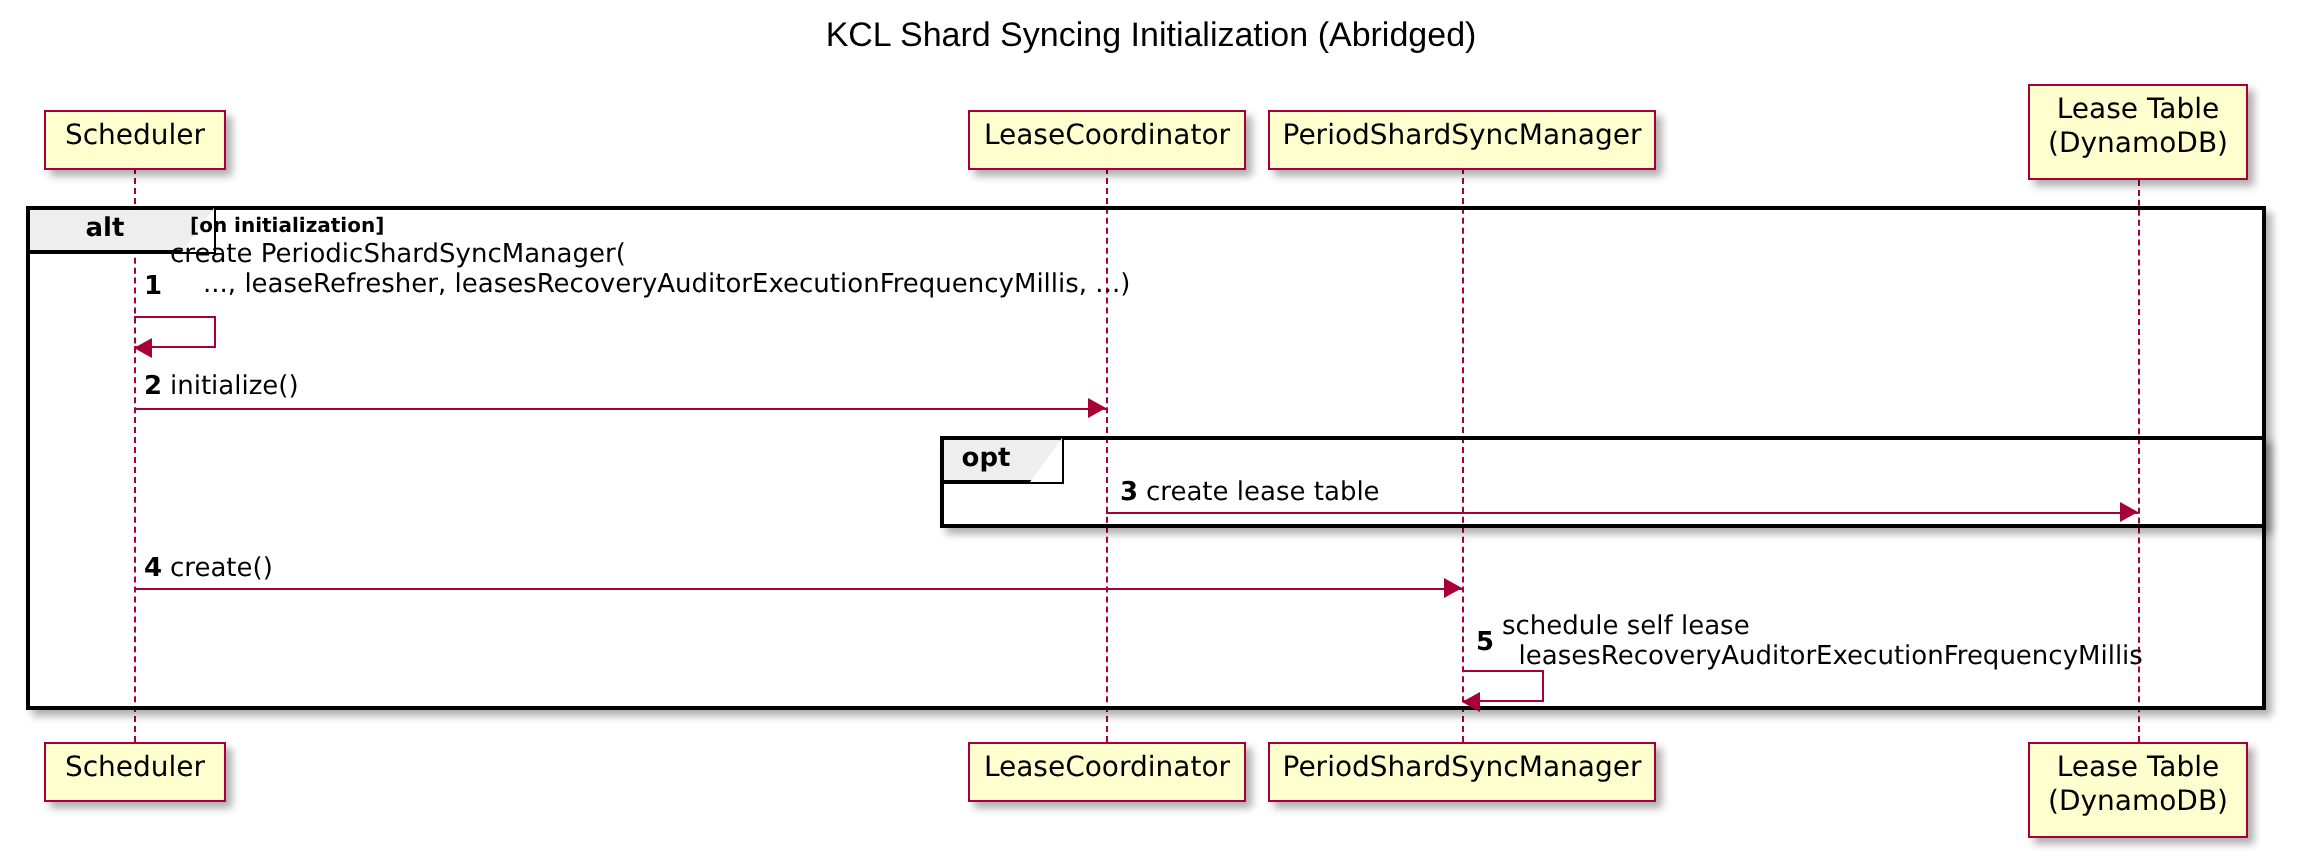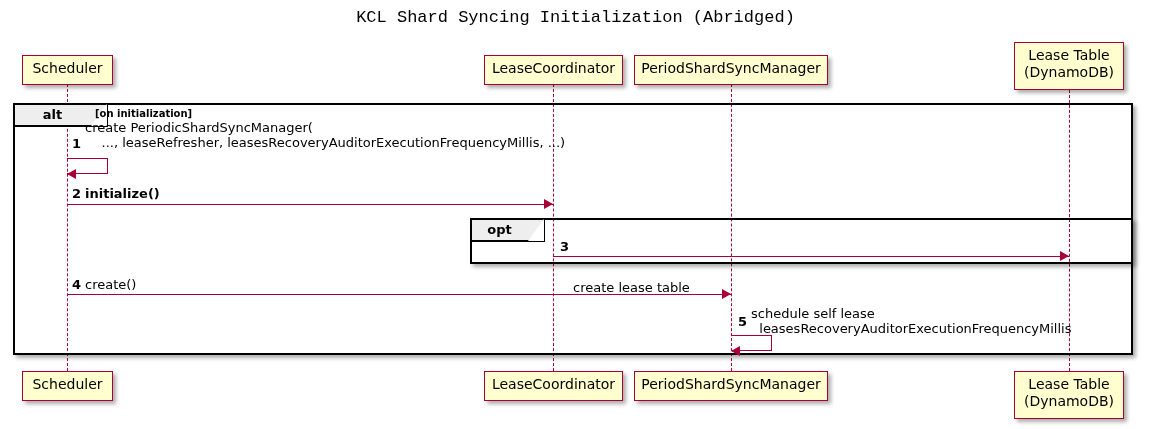--- a/index.html
+++ b/index.html
@@ -16,21 +16,21 @@
     overflow: hidden;
   }
   .title {
     position: absolute;
     top: 8px;
     left: 0;
     width: 1151px;
     text-align: center;
     font-size: 17px;
     color: #000000;
-    font-family: Liberation Mono, monospace;
+    font-family: Liberation Sans, sans-serif;
   }
   
   .participant {
     position: absolute;
     box-sizing: border-box;
     background: #FEFECE;
     border: 1.5px solid #A80036;
     color: #000000;
     font-size: 14px;
     text-align: center;
@@ -140,35 +140,35 @@
   <div class="lifeline" style="left:67px; top:84px; height:287px;"></div>
   <div class="lifeline" style="left:553px; top:84px; height:287px;"></div>
   <div class="lifeline" style="left:731px; top:84px; height:287px;"></div>
   <div class="lifeline" style="left:1069px; top:90px; height:281px;"></div>
 
   <div class="fragment" style="left:13px; top:103px; width:1120px; height:252px;"></div>
   <div class="frag-tab" style="left:15px; top:105px; width:93px; height:22px;">alt</div>
   <div class="frag-guard" style="left:95px; top:108px;">[on initialization]</div>
 
   <div class="fragment" style="left:470px; top:218px; width:663px; height:46px;"></div>
-  <div class="frag-tab" style="left:472px; top:220px; width:73px; height:22px;">opt</div>
+  <div class="frag-tab" style="left:472px; top:220px; width:60px; height:22px;">opt</div>
 
   <div class="msg-num" style="left:72px; top:136px;">1</div>
   <div class="msg-label" style="left:85px; top:120px;">create PeriodicShardSyncManager(
     ..., leaseRefresher, leasesRecoveryAuditorExecutionFrequencyMillis, ...)</div>
   <div class="self-loop" style="left:67px; top:158px; width:41px; height:16px;"></div>
   <div class="arrow-left" style="left:67px; top:169px;"></div>
 
   <div class="msg-num" style="left:72px; top:186px;">2</div>
-  <div class="msg-label" style="left:85px; top:186px;font-weight:bold;">initialize()</div>
+  <div class="msg-label" style="left:85px; top:186px;">initialize()</div>
   <div class="msg-line" style="left:67px; top:204px; width:486px;"></div>
   <div class="arrow-right" style="left:544px; top:199px;"></div>
 
   <div class="msg-num" style="left:560px; top:239px;">3</div>
-  <div class="msg-label" style="left:573px; top:239px;margin-top:41px;">create lease table</div>
+  <div class="msg-label" style="left:573px; top:239px;">create lease table</div>
   <div class="msg-line" style="left:553px; top:256px; width:516px;"></div>
   <div class="arrow-right" style="left:1060px; top:251px;"></div>
 
   <div class="msg-num" style="left:72px; top:277px;">4</div>
   <div class="msg-label" style="left:85px; top:277px;">create()</div>
   <div class="msg-line" style="left:67px; top:294px; width:664px;"></div>
   <div class="arrow-right" style="left:722px; top:289px;"></div>
 
   <div class="msg-num" style="left:738px; top:314px;">5</div>
   <div class="msg-label" style="left:751px; top:306px;">schedule self lease

